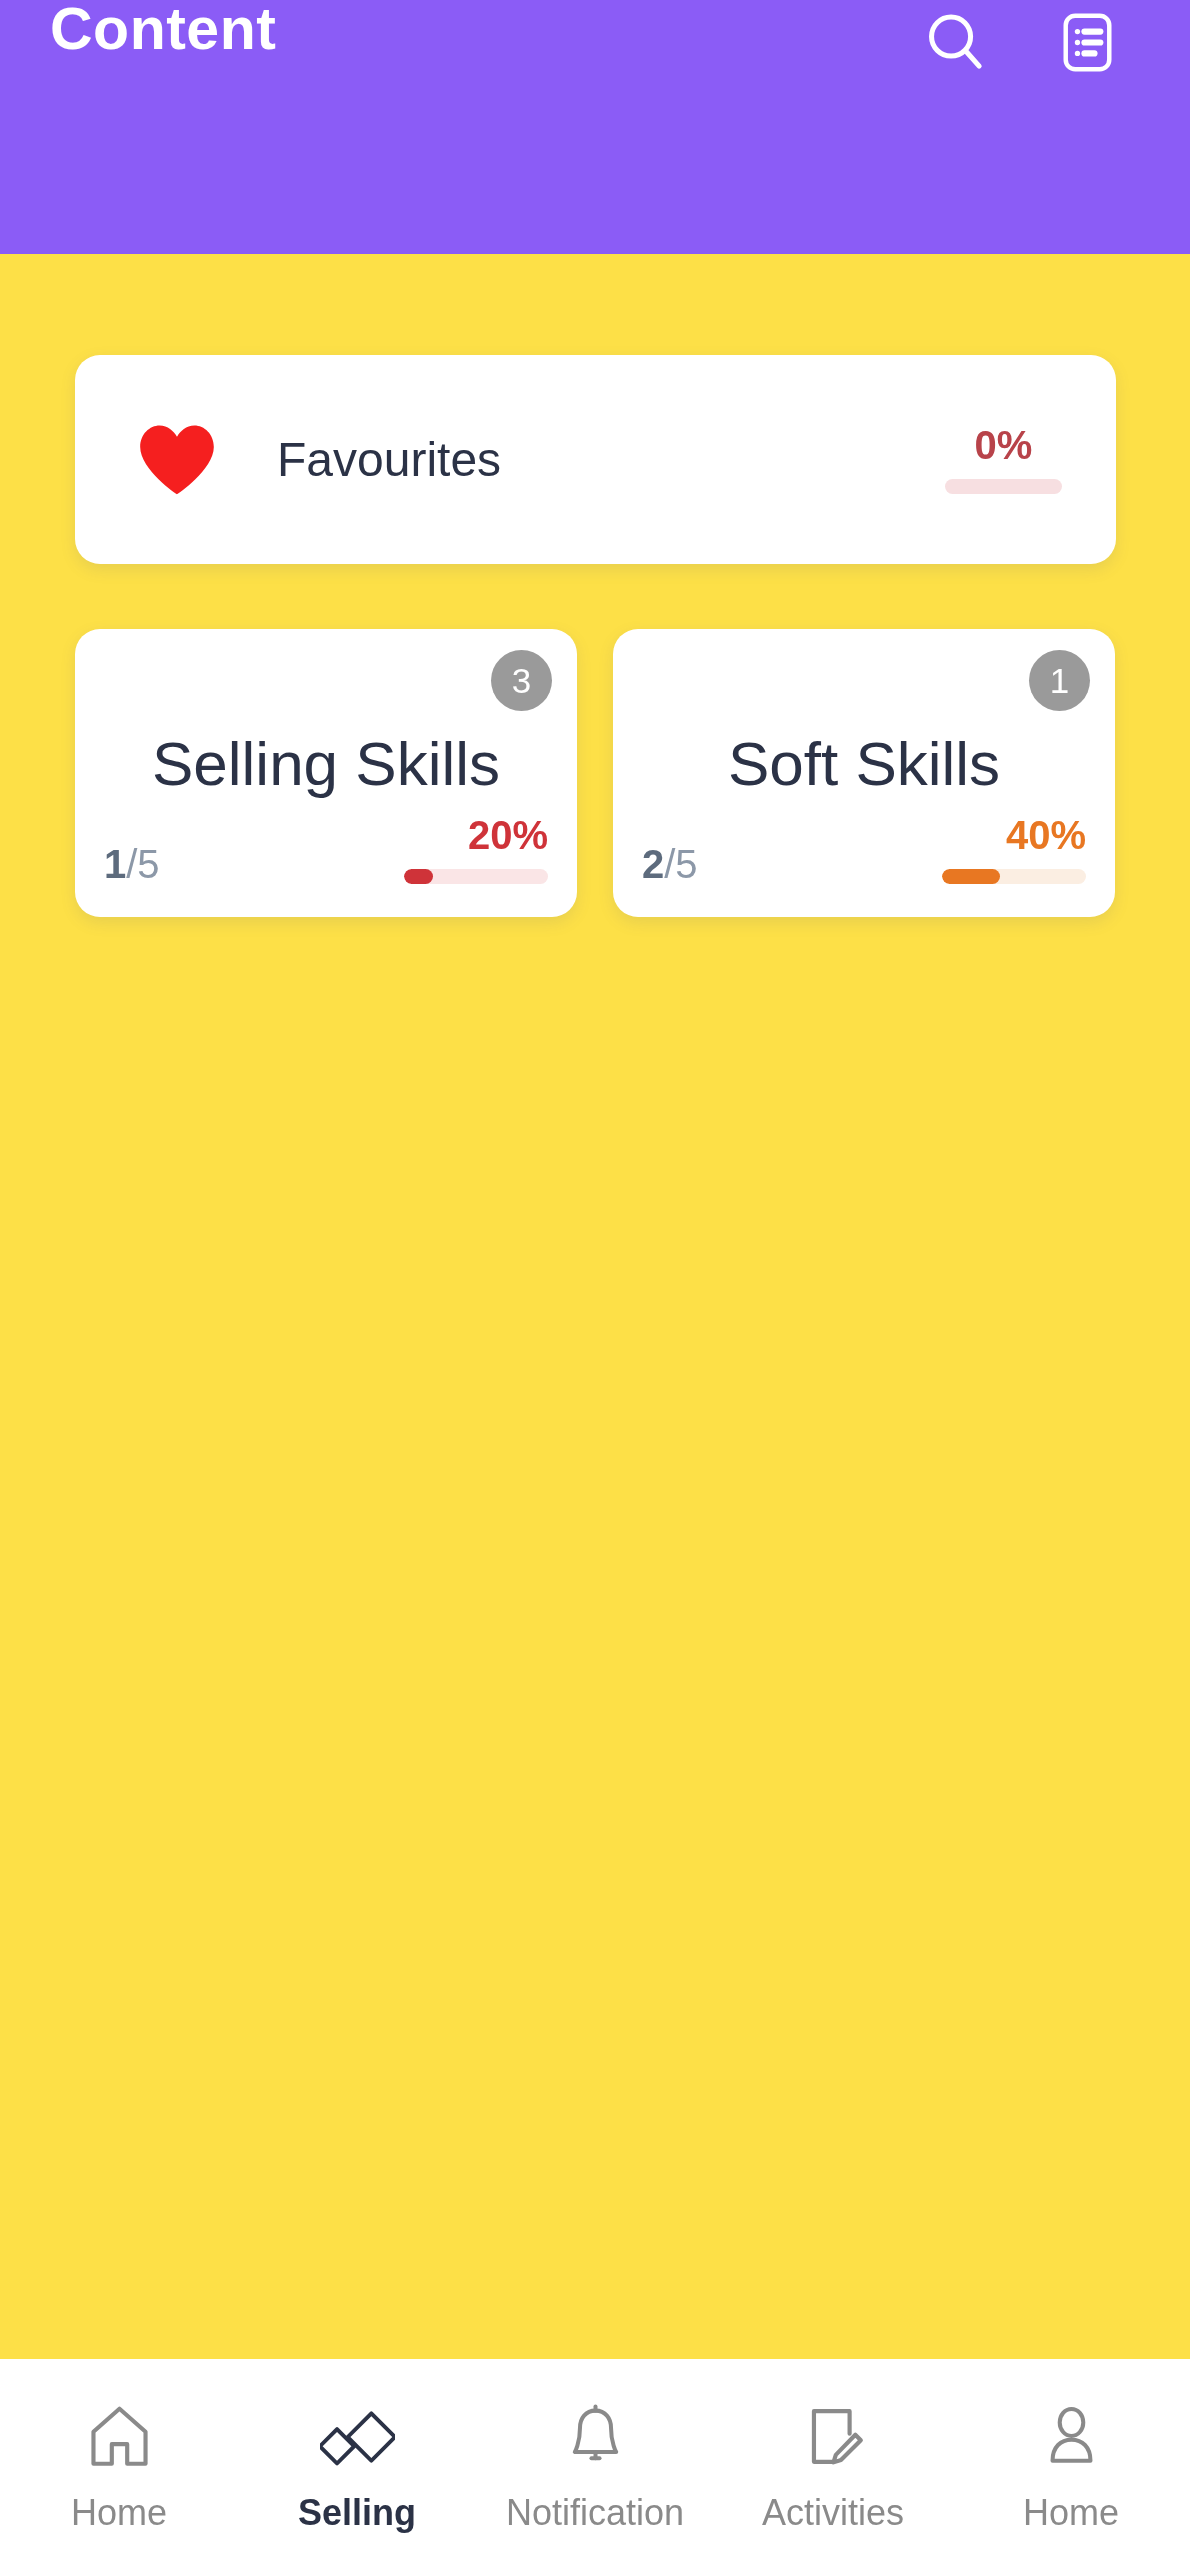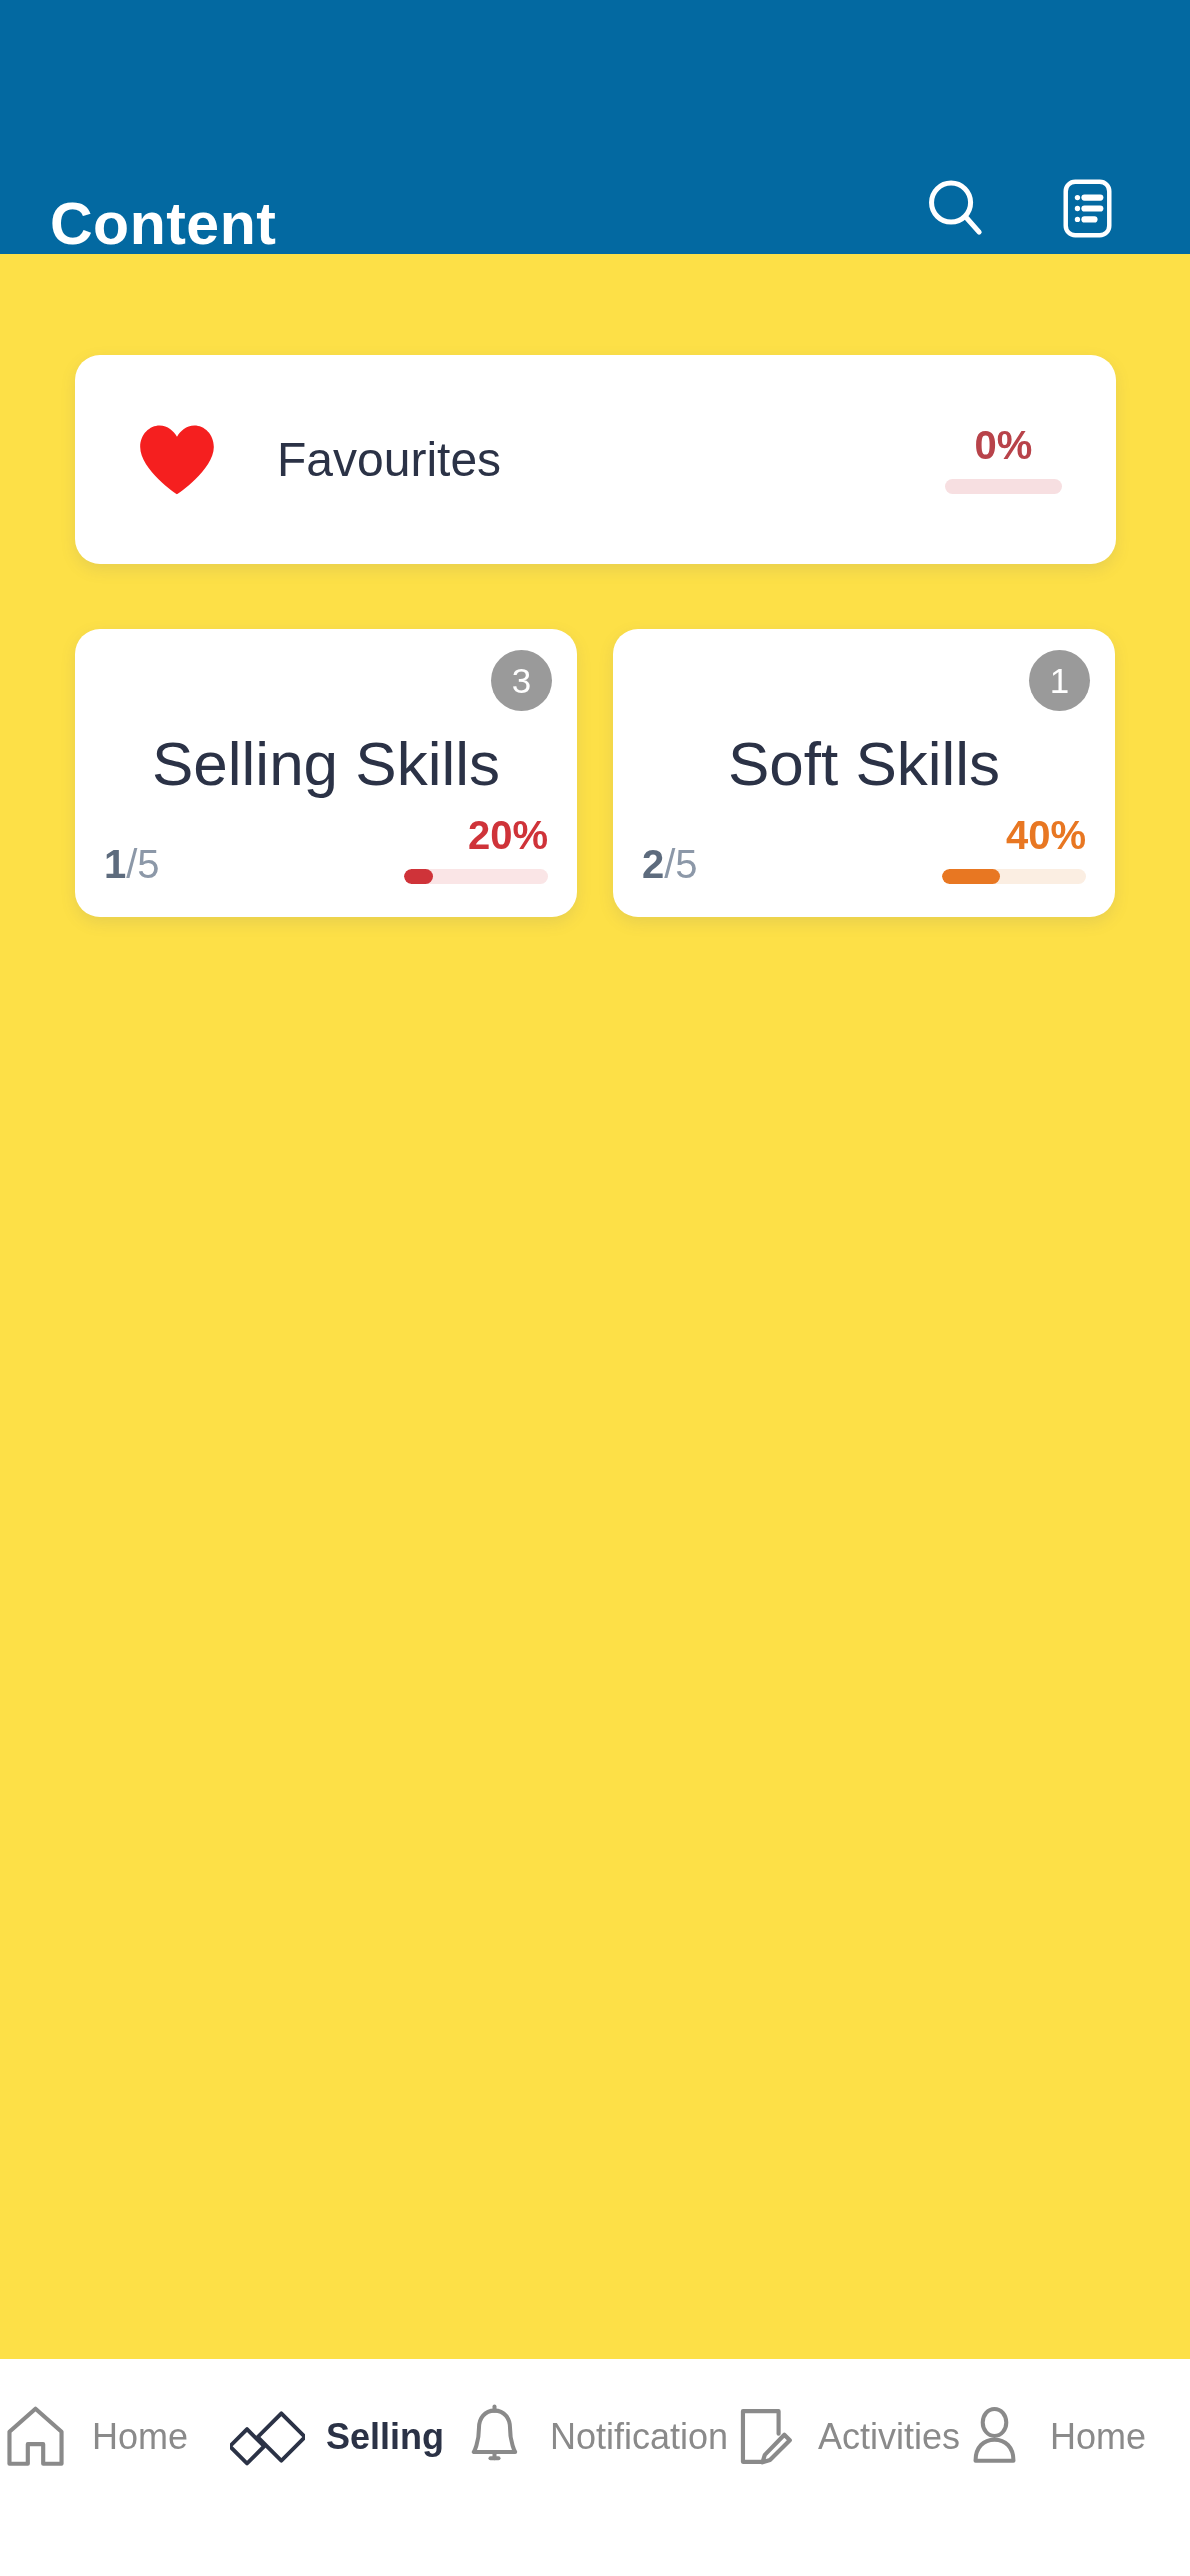--- a/index.html
+++ b/index.html
@@ -15,23 +15,23 @@
     overflow: hidden;
     position: relative;
   }
 
   
   .header {
     position: absolute;
     top: 0; left: 0;
     width: 1190px;
     height: 254px;
-    background: #0369a1;
-    display: flex;
-    align-items: flex-end;
+    background: #8b5cf6;
+    display: flex;
+    align-items: flex-start;
     padding: 0 59px 0 50px;
   }
 
   .header-title {
     color: #ffffff;
     font-size: 59px;
     font-weight: bold;
     letter-spacing: 0.5px;
     line-height: 1;
     flex: 1;
@@ -199,21 +199,21 @@
     height: 217px;
     background: #ffffff;
     display: flex;
     align-items: flex-start;
     padding-top: 40px;
   }
 
   .nav-item {
     flex: 1;
     display: flex;
-    flex-direction: row;
+    flex-direction: column;
     align-items: center;
     gap: 21px;
     cursor: pointer;
   }
 
   .nav-icon {
     height: 75px;
     display: flex;
     align-items: center;
     justify-content: center;

